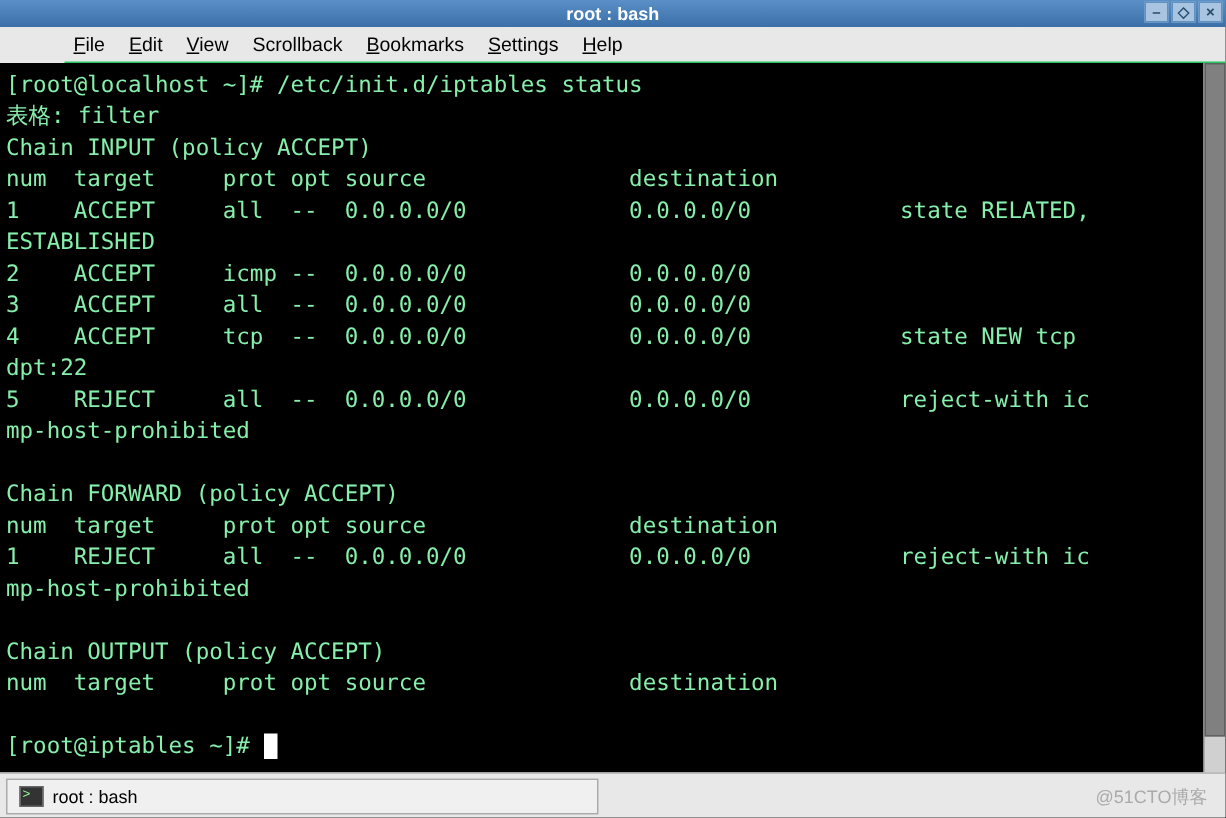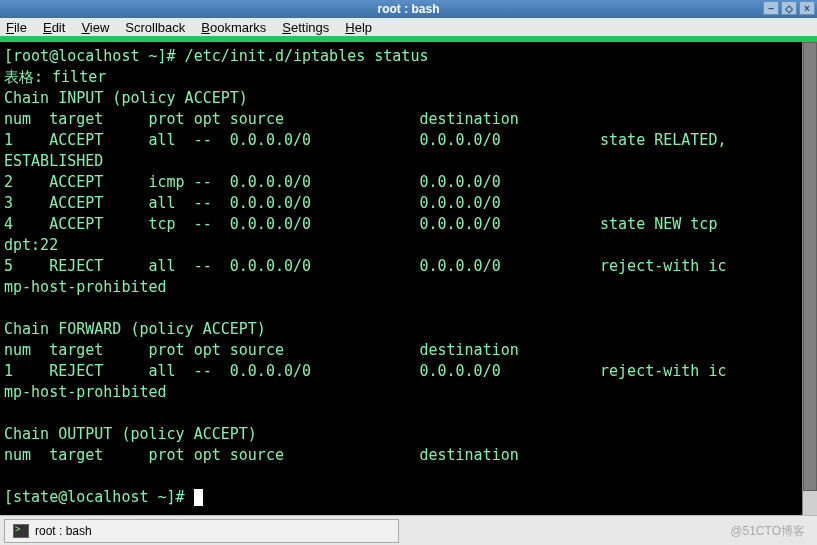--- a/index.html
+++ b/index.html
@@ -41,23 +41,24 @@
       justify-content: center;
       font-size: 10px;
       color: #2a4a6a;
       cursor: pointer;
     }
     .menubar {
       background: #e8e8e8;
       padding: 3px 6px;
       display: flex;
       gap: 16px;
-      border-bottom: 6px solid #22c55e;
+      border-bottom: 1px solid #22c55e;
       height: 24px;
       align-items: center;
+      margin-left: 43px;
     }
     .menu-item {
       cursor: pointer;
       font-size: 13px;
     }
     .menu-item .ul { text-decoration: underline; }
     .terminal-wrap {
       flex: 1;
       display: flex;
       background: #000;
@@ -177,21 +178,21 @@
 mp-host-prohibited
 
 Chain FORWARD (policy ACCEPT)
 num  target     prot opt source               destination
 1    REJECT     all  --  0.0.0.0/0            0.0.0.0/0           reject-with ic
 mp-host-prohibited
 
 Chain OUTPUT (policy ACCEPT)
 num  target     prot opt source               destination
 
-<span>[state@localhost ~]# </span><span class="cursor-block"></span></div>
+<span>[root@iptables ~]# </span><span class="cursor-block"></span></div>
   <div class="scrollbar">
     <div class="scroll-thumb"></div>
   </div>
 </div>
 
 <div class="taskbar">
   <div class="taskbar-item">
     <span class="term-icon"></span>
     <span>root : bash</span>
   </div>

